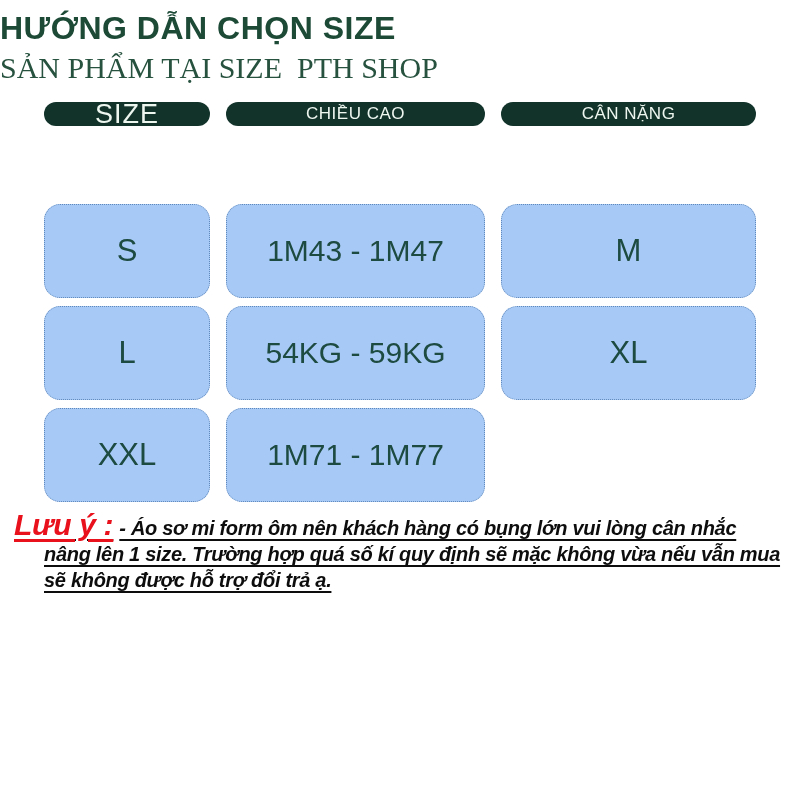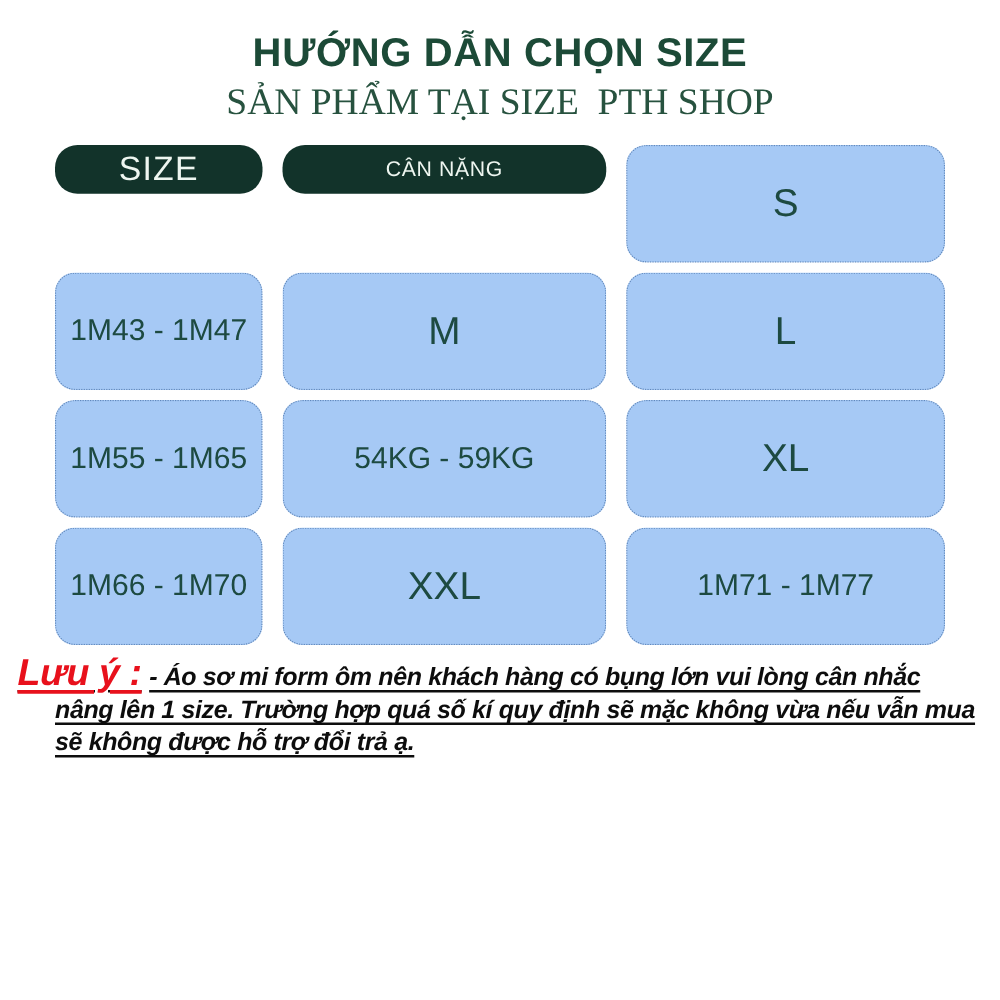--- a/index.html
+++ b/index.html
@@ -1,50 +1,50 @@
 <!DOCTYPE html>
 <html><head>
 <meta charset="utf-8">
 <style>
   html,body{margin:0;padding:0;}
   body{
     width:800px;height:800px;background:#ffffff;overflow:hidden;
     font-family:"Liberation Sans",sans-serif;
     -webkit-font-smoothing:antialiased;
   }
-  .header{ text-align:center; padding-top:24px; }
+  .header{ text-align:left; padding-top:10px; }
   .title{
     font-size:32px; font-weight:bold; color:#1c4a37;
     letter-spacing:.5px; line-height:36px;
   }
   .subtitle{
     font-family:"Liberation Serif",serif;
     font-size:30px; color:#27523f; line-height:36px; margin-top:4px;
     white-space:pre;
   }
   .size-table{
     width:712px; margin:16px auto 0 auto;
     display:grid;
     grid-template-columns:166px 259px 255px;
     grid-auto-rows:94px;
     column-gap:16px; row-gap:8px;
   }
   .head-pill{
-    height:39px; border-radius:18px; background:#12332a;
+    height:24px; border-radius:18px; background:#12332a;
     display:flex; align-items:center; justify-content:center;
     color:#eef6f0;
   }
   .head-pill.size-col{ font-size:27px; letter-spacing:1px; }
   .head-pill.small{ font-size:17px; letter-spacing:.5px; }
   .cell{
     background:#a6c9f5;
     border:1px dotted #6188bb;
     border-radius:16px;
     display:flex; align-items:center; justify-content:center;
-    color:#1d4a41; font-size:24px;
+    color:#1d4a41; font-size:30px;
   }
   .cell.size-cell{ font-size:31px; }
   .note{
     margin-top:10px; padding-left:14px;
     font-weight:bold; font-style:italic; color:#0d0d0d;
     font-size:20px; line-height:26px; letter-spacing:-0.3px;
     white-space:nowrap;
   }
   .note-line{ padding-left:30px; text-decoration:underline; text-decoration-thickness:2px; text-underline-offset:4px; }
   .note-line.first{ padding-left:0; }
@@ -58,33 +58,32 @@
 <body>
 
 <div class="header">
   <div class="title">HƯỚNG DẪN CHỌN SIZE</div>
   <div class="subtitle">SẢN PHẨM TẠI SIZE  PTH SHOP</div>
 </div>
 
 <div class="size-table">
 
   <div class="head-pill size-col">SIZE</div>
+  <div class="head-pill small">CHIỀU CAO</div>
   <div class="head-pill small">CÂN NẶNG</div>
 
   <div class="cell size-cell">S</div>
   <div class="cell">1M43 - 1M47</div>
 
   <div class="cell size-cell">M</div>
 
   <div class="cell size-cell">L</div>
-  <div class="cell">1M55 - 1M65</div>
   <div class="cell">54KG - 59KG</div>
 
   <div class="cell size-cell">XL</div>
-  <div class="cell">1M66 - 1M70</div>
 
   <div class="cell size-cell">XXL</div>
   <div class="cell">1M71 - 1M77</div>
 </div>
 
 <div class="note">
   <div class="note-line first">
     <span class="note-label">Lưu ý :</span><span>- Áo sơ mi form ôm nên khách hàng có bụng lớn vui lòng cân nhắc</span>
   </div>
   <div class="note-line">nâng lên 1 size. Trường hợp quá số kí quy định sẽ mặc không vừa nếu vẫn mua</div>

